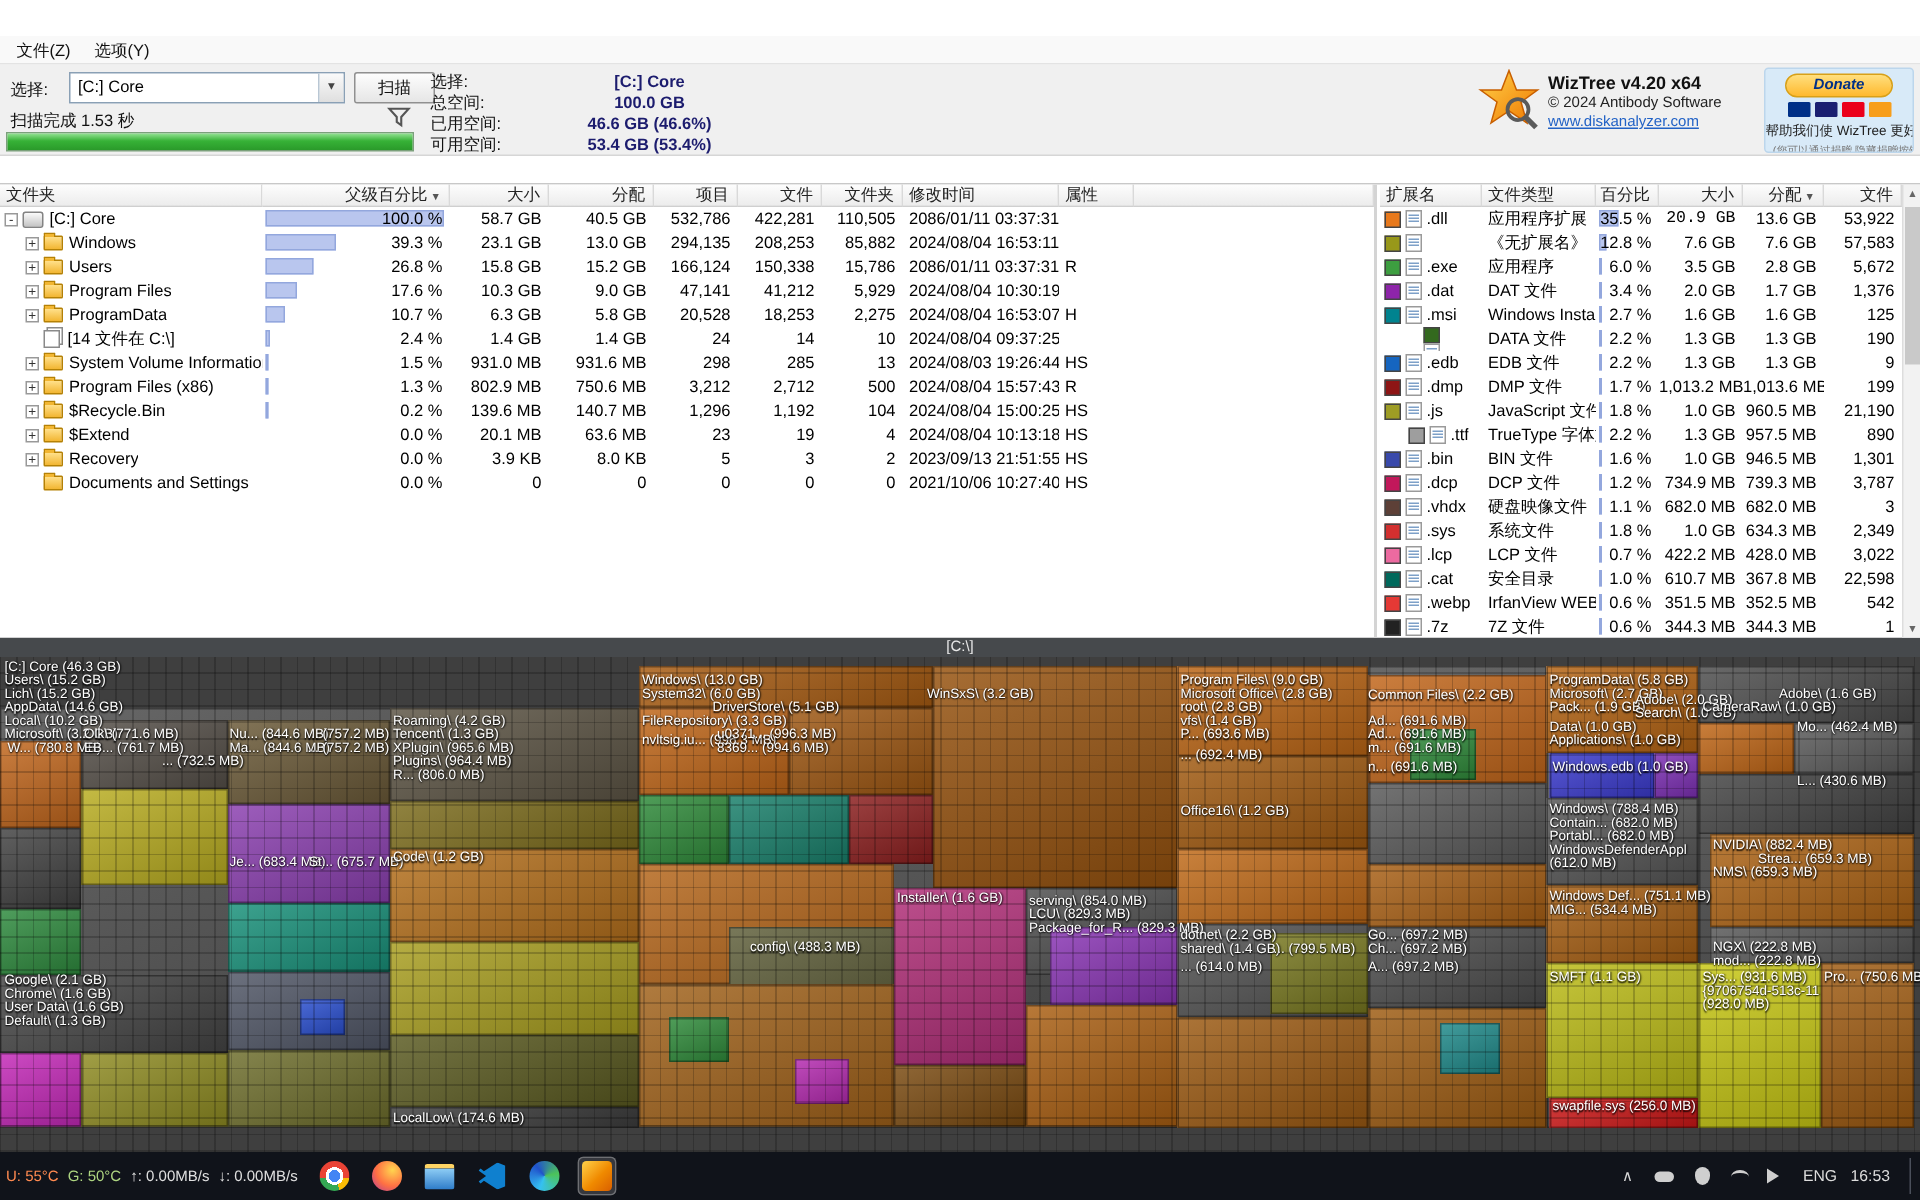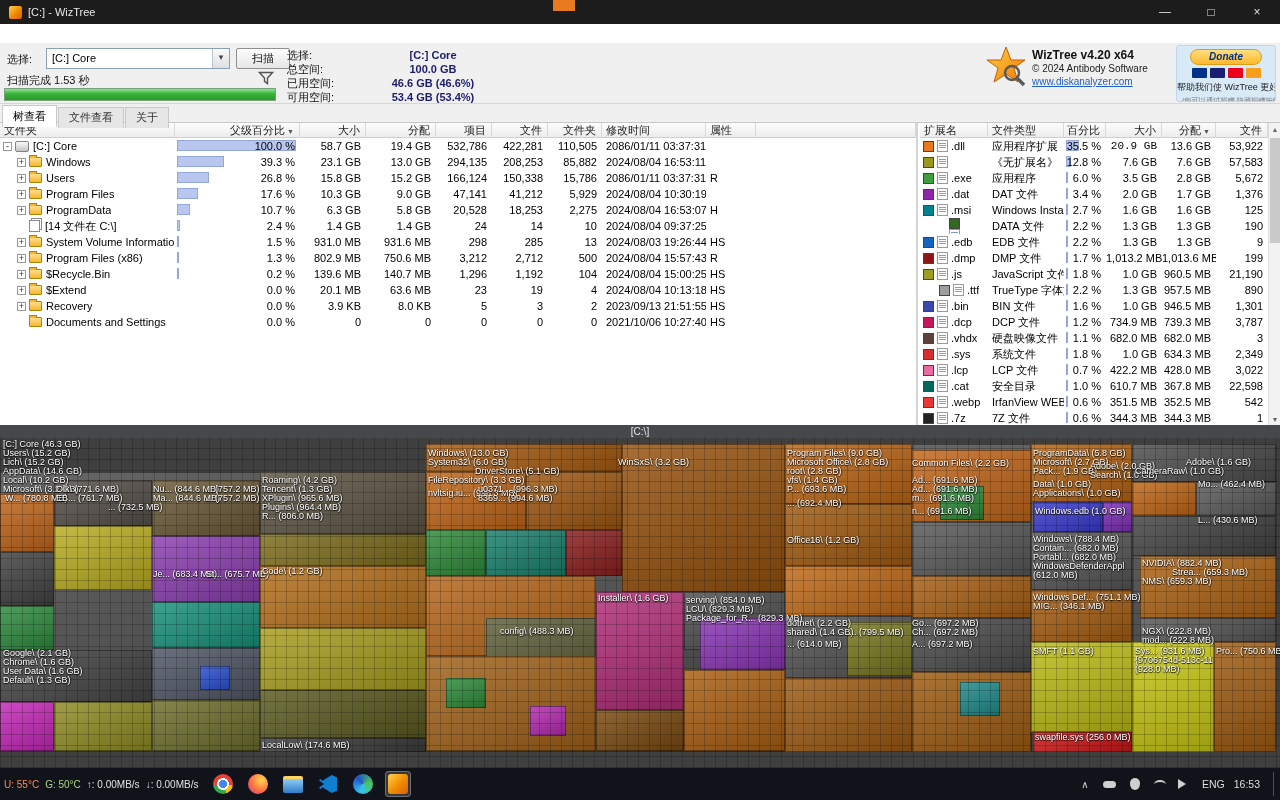--- a/index.html
+++ b/index.html
@@ -102,31 +102,25 @@
 .volume-icon::before{content:"";width:0;height:0;border:5px solid transparent;border-left:8px solid #cfcfcf;}
 .lang{font-size:10.5px;}
 .clock{font-size:10.5px;margin-right:4px;}
 .show-desktop{width:3px;height:24px;border-left:1px solid #4a4f5a;}
 </style>
 </head>
 <body>
 
 <div id="app">
 
-  <div class="titlebar">
-    <span class="app-icon"></span>
-    <span>[C:] - WizTree</span>
-    <span class="rec"></span>
-    <div class="win-controls">
-      <div class="win-btn">—</div>
-      <div class="win-btn">□</div>
-      <div class="win-btn">×</div>
+
+  <div class="menubar">
+      <span class="menu-item">文件(Z)</span>
+      <span class="menu-item">选项(Y)</span>
     </div>
-  </div>
-
 
   <div class="toolbar">
     <span class="lbl" style="left:7px;top:9px;">选择:</span>
     <div class="combo">
       <span>[C:] Core</span>
       <span class="combo-btn">▾</span>
     </div>
     <button class="scan-btn">扫描</button>
     <span class="lbl" style="left:7px;top:30px;">扫描完成 1.53 秒</span>
     <svg class="funnel" width="16" height="16" viewBox="0 0 16 16">
@@ -176,21 +170,20 @@
           <span class="card" style="background: rgb(0, 48, 135);"></span>
           <span class="card" style="background: rgb(26, 31, 113);"></span>
           <span class="card" style="background: rgb(235, 0, 27);"></span>
           <span class="card" style="background: rgb(247, 158, 27);"></span>
         </div>
       <div class="donate-help1">帮助我们使 WizTree 更好!</div>
       <div class="donate-help2">(您可以通过捐赠,隐藏捐赠按钮)</div>
     </div>
   </div>
 
-  <div class="tabbar"><span class="tab active">树查看</span><span class="tab">文件查看</span><span class="tab">关于</span></div>
 
   <div class="grid">
     <div>
         <div class="hcell a-l" style="left: 0px; width: 175px;">文件夹</div>
         <div class="hcell a-r" style="left: 175px; width: 125px;">父级百分比<span class="sort-arrow">▼</span></div>
         <div class="hcell a-r" style="left: 300px; width: 66px;">大小</div>
         <div class="hcell a-r" style="left: 366px; width: 70px;">分配</div>
         <div class="hcell a-r" style="left: 436px; width: 56px;">项目</div>
         <div class="hcell a-r" style="left: 492px; width: 56px;">文件</div>
         <div class="hcell a-r" style="left: 548px; width: 54px;">文件夹</div>
@@ -201,21 +194,21 @@
           <div class="cell a-l name-cell" style="left: 0px; width: 175px; padding-left: 3px;">
             <span class="expander">-</span>
             <span class="ico-drive"></span>
             <span class="fname">[C:] Core</span>
           </div>
           <div class="cell pct-cell" style="left: 175px; width: 125px;">
             <div class="pct-bar" style="width: 119px;"></div>
             <span class="pct-text">100.0 %</span>
           </div>
           <div class="cell a-r" style="left: 300px; width: 66px;">58.7 GB</div>
-          <div class="cell a-r" style="left: 366px; width: 70px;">19.4 GB</div>
+          <div class="cell a-r" style="left: 366px; width: 70px;">40.5 GB</div>
           <div class="cell a-r" style="left: 436px; width: 56px;">532,786</div>
           <div class="cell a-r" style="left: 492px; width: 56px;">422,281</div>
           <div class="cell a-r" style="left: 548px; width: 54px;">110,505</div>
           <div class="cell a-l" style="left: 602px; width: 104px;">2086/01/11 03:37:31</div>
           <div class="cell a-l" style="left: 706px; width: 50px;"></div>
         </div>
         <div class="trow" style="top: 31px; left: 0px; width: 756px;">
           <div class="cell a-l name-cell" style="left: 0px; width: 175px; padding-left: 17px;">
             <span class="expander">+</span>
             <span class="ico-folder"></span>
@@ -836,21 +829,21 @@
       <span class="tm-label" style="left: 1033px; top: 42px;">Data\ (1.0 GB)</span>
       <span class="tm-label" style="left: 1090px; top: 33px;">Search\ (1.0 GB)</span>
       <span class="tm-label" style="left: 1033px; top: 51px;">Applications\ (1.0 GB)</span>
       <span class="tm-label" style="left: 1035px; top: 69px;">Windows.edb (1.0 GB)</span>
       <span class="tm-label" style="left: 1033px; top: 97px;">Windows\ (788.4 MB)</span>
       <span class="tm-label" style="left: 1033px; top: 106px;">Contain... (682.0 MB)</span>
       <span class="tm-label" style="left: 1033px; top: 115px;">Portabl... (682.0 MB)</span>
       <span class="tm-label" style="left: 1033px; top: 124px;">WindowsDefenderAppl</span>
       <span class="tm-label" style="left: 1033px; top: 133px;">(612.0 MB)</span>
       <span class="tm-label" style="left: 1033px; top: 155px;">Windows Def... (751.1 MB)</span>
-      <span class="tm-label" style="left: 1033px; top: 164px;">MIG... (346.1 MB)</span>
+      <span class="tm-label" style="left: 1033px; top: 164px;">MIG... (534.4 MB)</span>
       <span class="tm-label" style="left: 1033px; top: 209px;">SMFT (1.1 GB)</span>
       <span class="tm-label" style="left: 1035px; top: 295px;">swapfile.sys (256.0 MB)</span>
       <span class="tm-label" style="left: 1186px; top: 20px;">Adobe\ (1.6 GB)</span>
       <span class="tm-label" style="left: 1135px; top: 29px;">CameraRaw\ (1.0 GB)</span>
       <span class="tm-label" style="left: 1198px; top: 42px;">Mo... (462.4 MB)</span>
       <span class="tm-label" style="left: 1198px; top: 78px;">L... (430.6 MB)</span>
       <span class="tm-label" style="left: 1142px; top: 121px;">NVIDIA\ (882.4 MB)</span>
       <span class="tm-label" style="left: 1172px; top: 130px;">Strea... (659.3 MB)</span>
       <span class="tm-label" style="left: 1142px; top: 139px;">NMS\ (659.3 MB)</span>
       <span class="tm-label" style="left: 1142px; top: 189px;">NGX\ (222.8 MB)</span>

